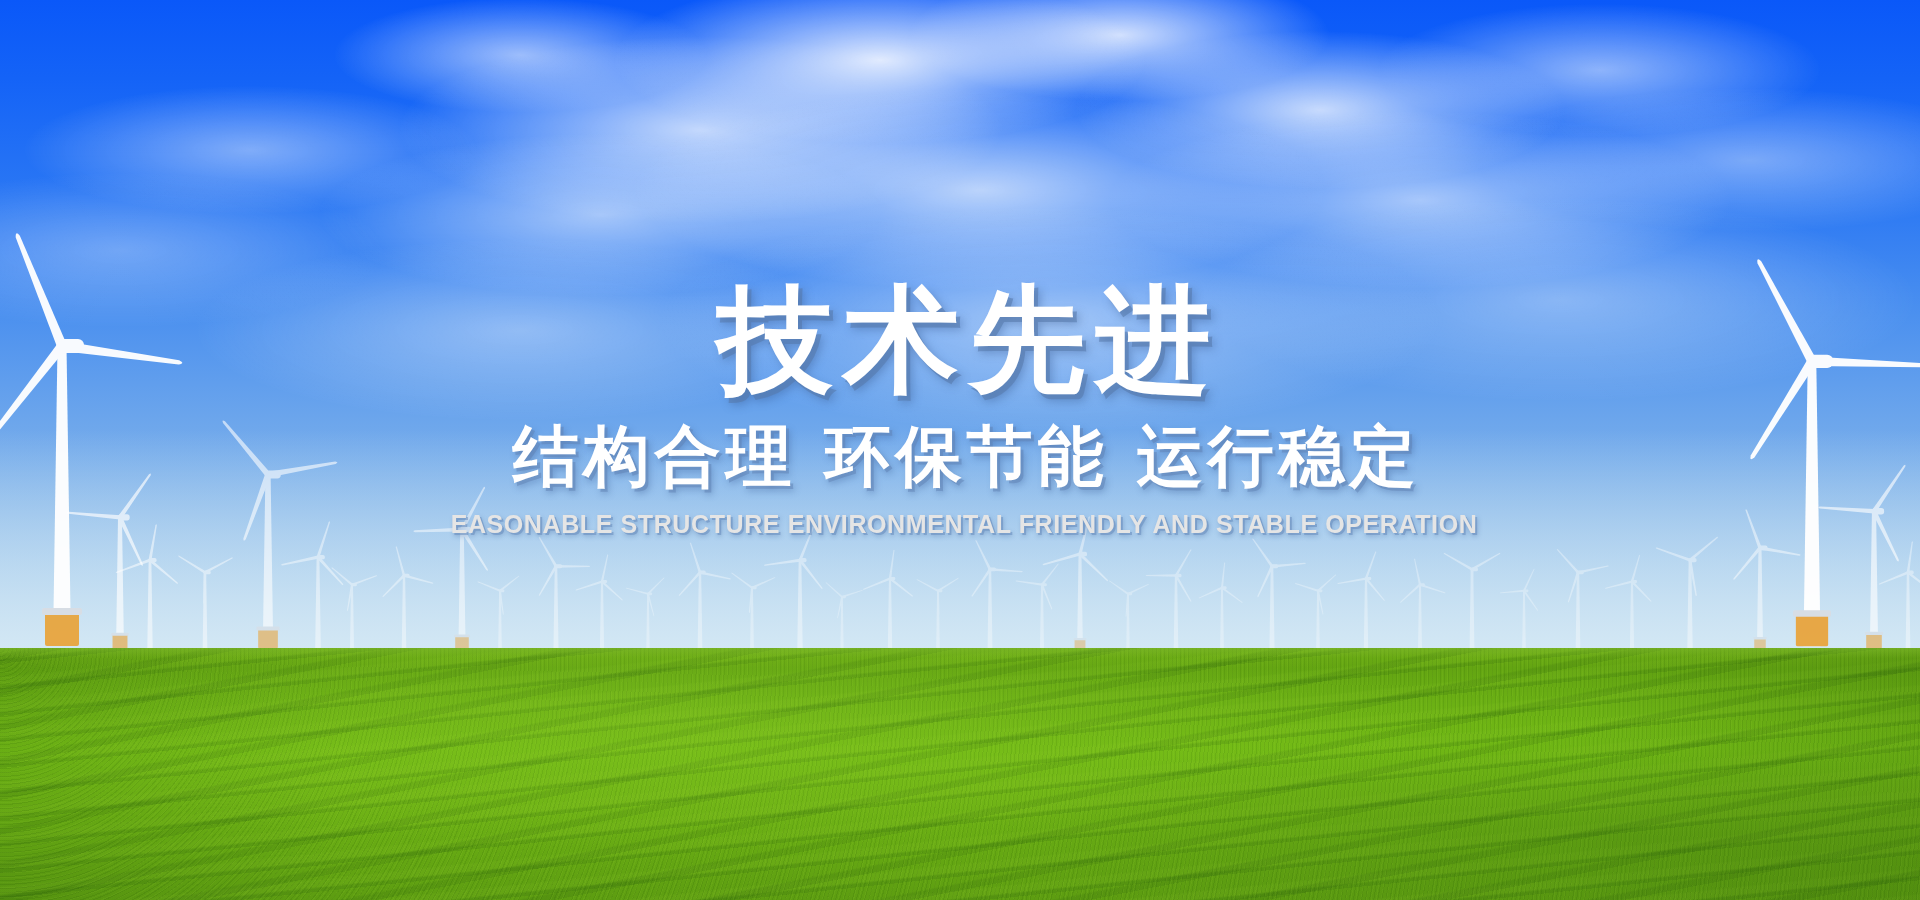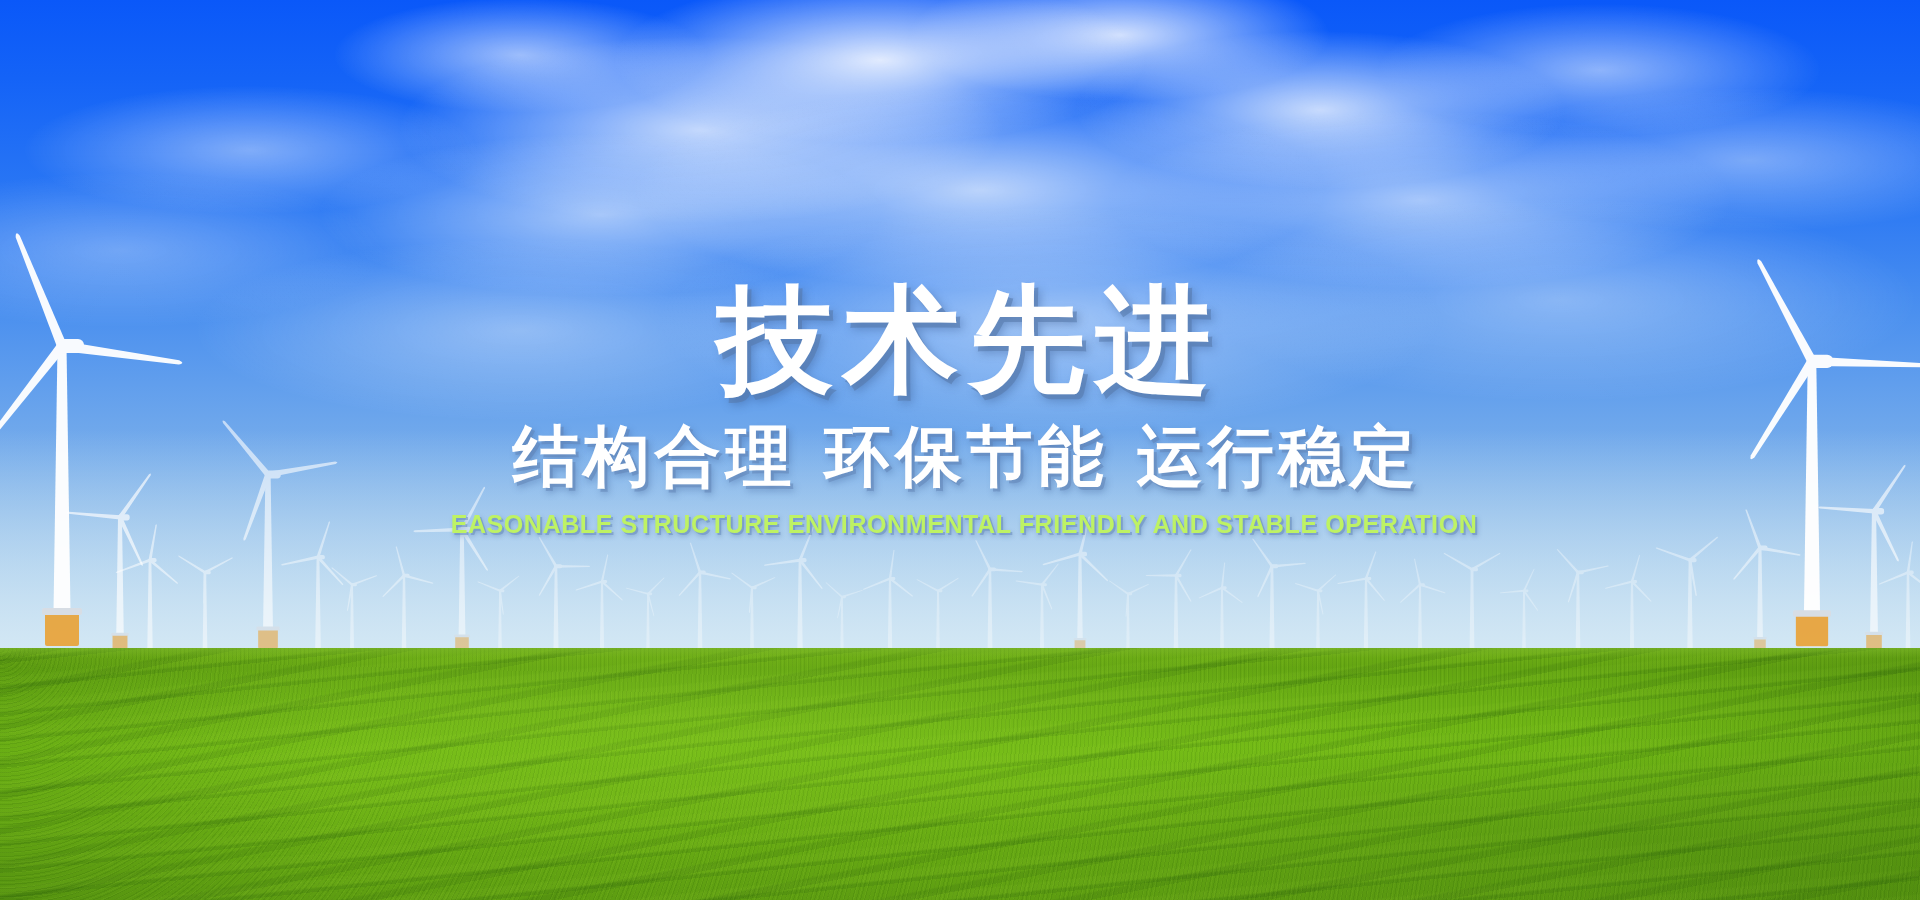--- a/index.html
+++ b/index.html
@@ -165,21 +165,21 @@
     text-shadow:
        3px 3px 0 rgba(96,130,180,.50),
        4px 5px 7px rgba(60,95,150,.40);
     font-family:"DejaVu Sans","Liberation Sans",sans-serif;
   }
   .engline {
     margin-top:22px;
     font-size:25px;
     line-height:1;
     font-weight:bold;
-    color:#bef264;
+    color:#e5e5e5;
     letter-spacing:.6px;
     text-shadow:
        2px 2px 0 rgba(100,135,185,.50),
        2px 3px 5px rgba(60,95,150,.40);
     font-family:"Liberation Sans",sans-serif;
     white-space:nowrap;
   }
 </style>
 </head>
 <body>

